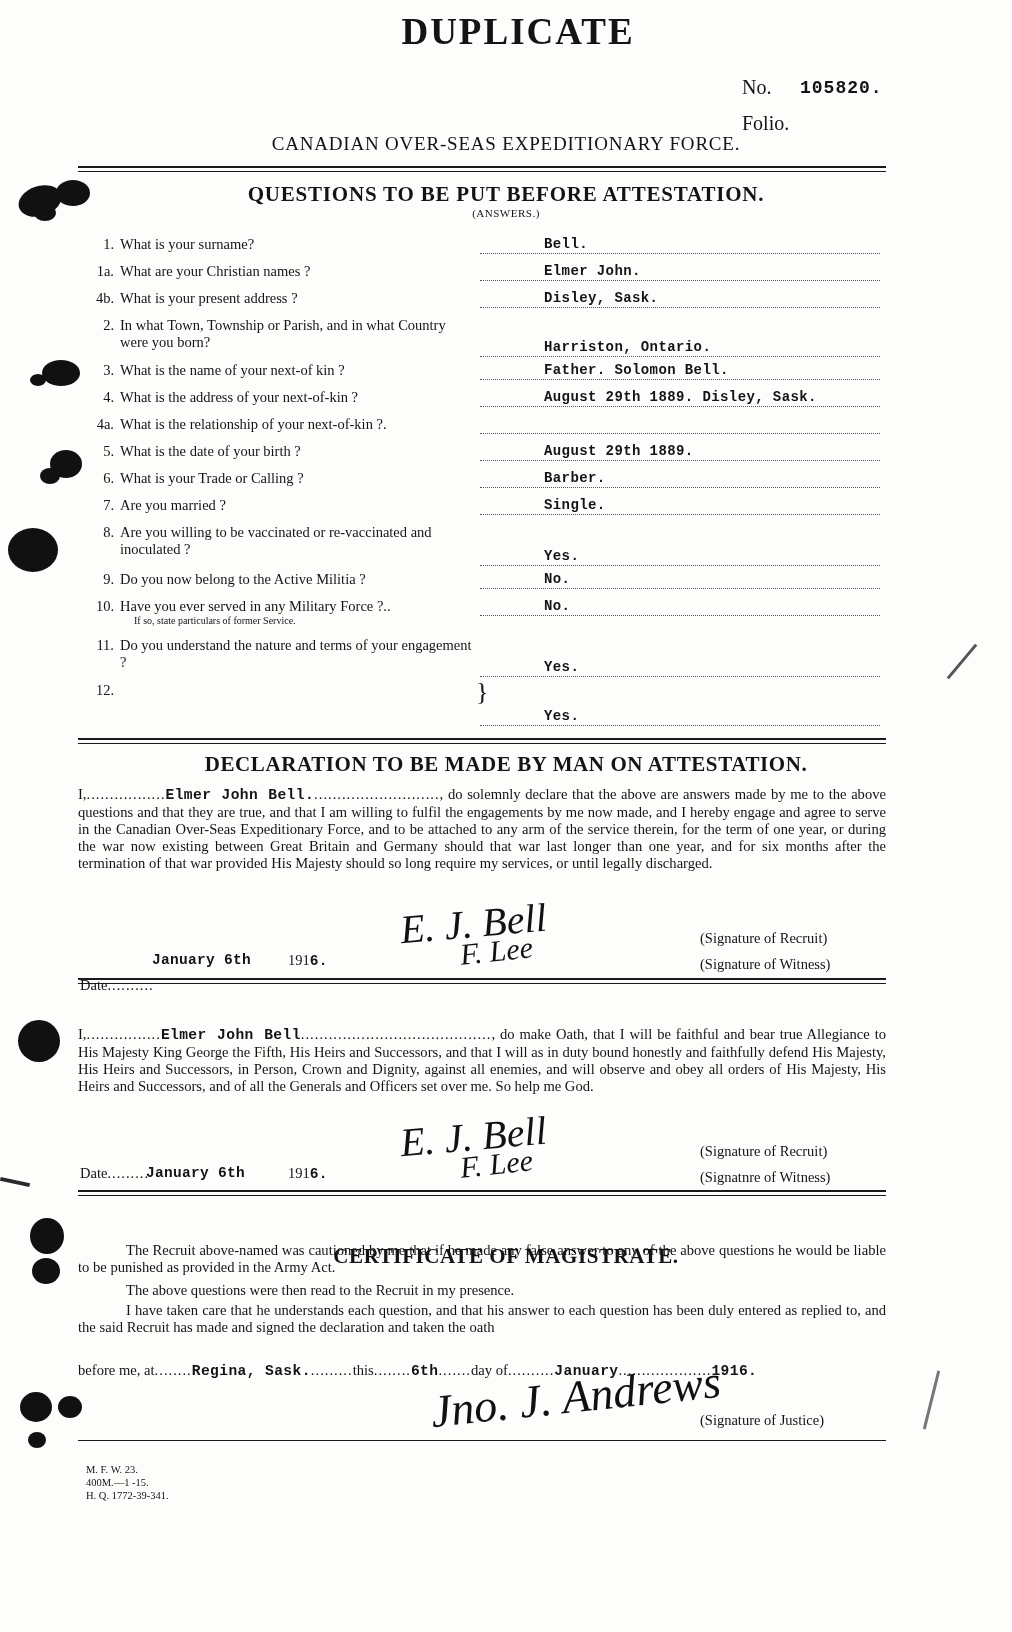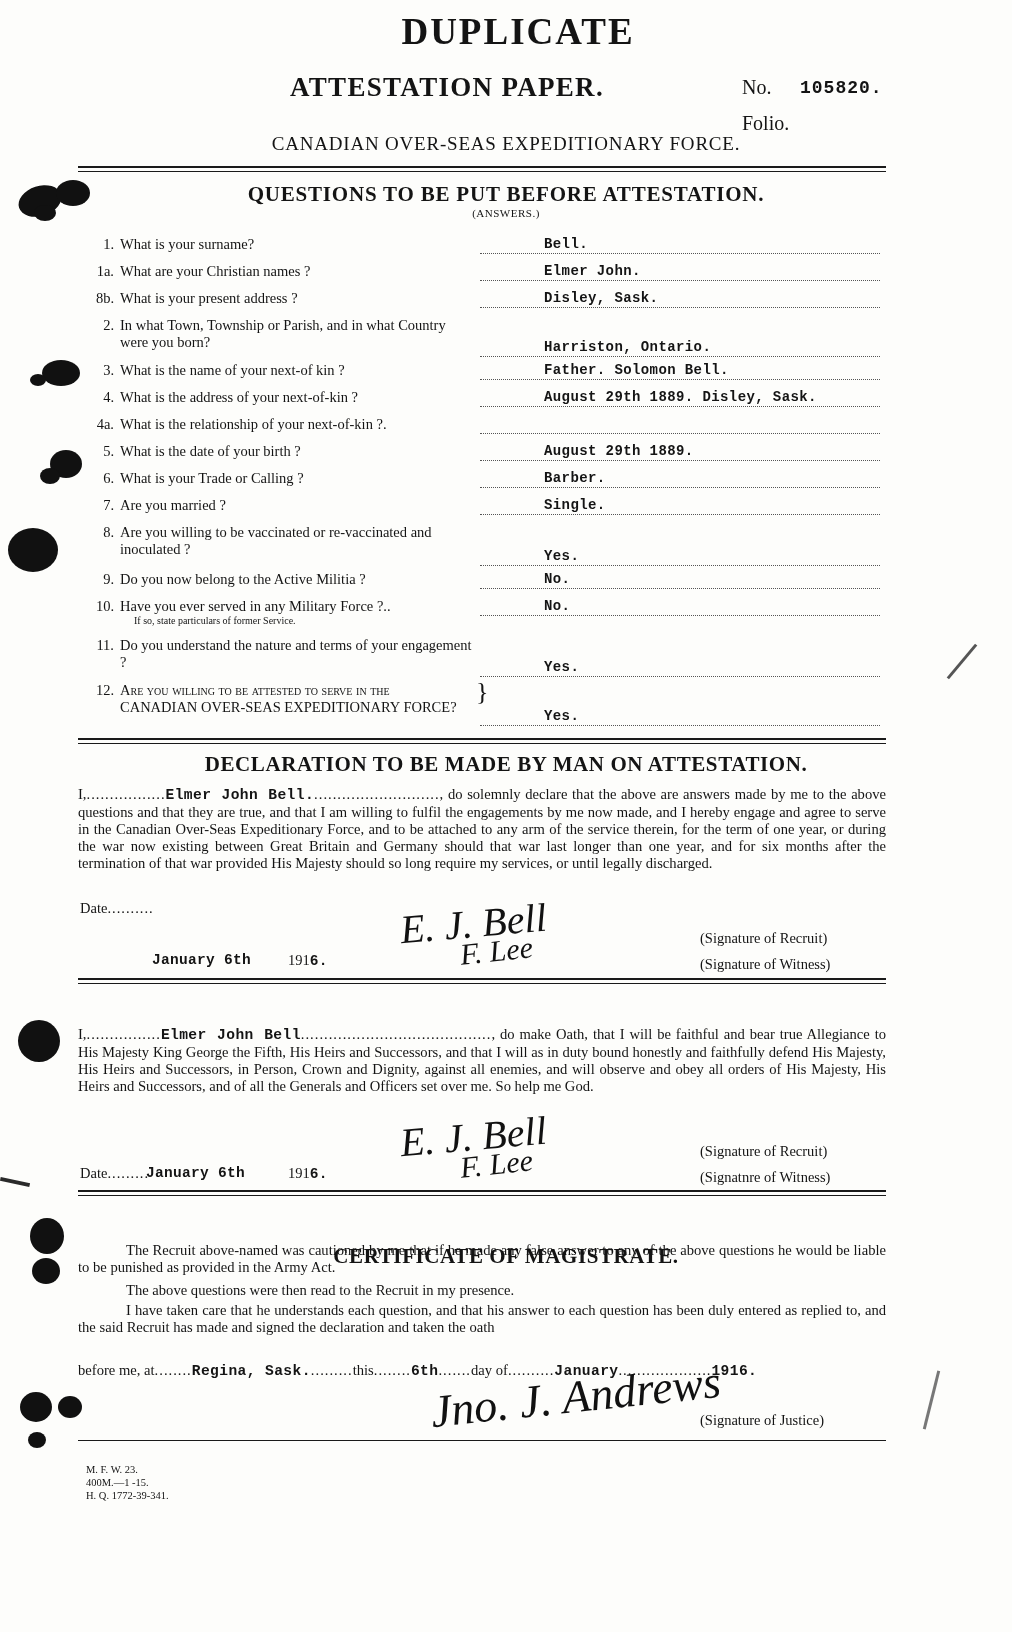--- a/index.html
+++ b/index.html
@@ -245,21 +245,20 @@
   <div class="blot" style="left:30px; top:1218px; width:34px; height:36px;"></div>
   <div class="blot" style="left:32px; top:1258px; width:28px; height:26px;"></div>
   <div class="blot" style="left:20px; top:1392px; width:32px; height:30px;"></div>
   <div class="blot" style="left:58px; top:1396px; width:24px; height:22px;"></div>
   <div class="blot" style="left:28px; top:1432px; width:18px; height:16px;"></div>
   <div class="edge-mark" style="left:0px; top:1180px; width:30px; height:4px; transform:rotate(12deg); background:#2a2a2a;"></div>
   <div class="edge-mark" style="left:940px; top:660px; width:44px; height:3px; transform:rotate(-50deg); background:#555;"></div>
   <div class="edge-mark" style="left:930px; top:1370px; width:3px; height:60px; transform:rotate(14deg); background:#777;"></div>
 
   <div class="duplicate">DUPLICATE</div>
-  <div class="att-title">ATTESTATION PAPER.</div>
   <div class="no-label">No.</div>
   <div class="no-value">105820.</div>
   <div class="folio-label">Folio.</div>
   <div class="subtitle">CANADIAN OVER-SEAS EXPEDITIONARY FORCE.</div>
 
   <div class="rule" style="top:166px;"></div>
   <div class="rule thin" style="top:171px;"></div>
 
   <div class="q-head">QUESTIONS TO BE PUT BEFORE ATTESTATION.</div>
   <div class="answers-label">(ANSWERS.)</div>
@@ -272,21 +271,21 @@
       <div class="qans"><span class="typed">Bell.</span></div>
     </div>
 
     <div class="qrow" style="height:26px;">
       <div class="qnum">1a.</div>
       <div class="qtext">What are your Christian names ?</div>
       <div class="qans"><span class="typed">Elmer John.</span></div>
     </div>
 
     <div class="qrow" style="height:26px;">
-      <div class="qnum">8b.</div>
+      <div class="qnum">4b.</div>
       <div class="qtext">What is your present address ?</div>
       <div class="qans"><span class="typed">Disley, Sask.</span></div>
     </div>
 
     <div class="qrow" style="height:44px;">
       <div class="qnum">2.</div>
       <div class="qtext">In what Town, Township or Parish, and in what Country were you born?</div>
       <div class="qans" style="top:22px;"><span class="typed">Harriston, Ontario.</span></div>
     </div>
 
@@ -348,21 +347,20 @@
     </div>
 
     <div class="qrow" style="height:44px;">
       <div class="qnum">11.</div>
       <div class="qtext">Do you understand the nature and terms of your engagement ?</div>
       <div class="qans" style="top:22px;"><span class="typed">Yes.</span></div>
     </div>
 
     <div class="qrow" style="height:48px;">
       <div class="qnum">12.</div>
-      <div class="qtext smallcaps" style="width:345px;">Are you willing to be attested to serve in the CANADIAN OVER-SEAS EXPEDITIONARY FORCE?</div>
       <div class="brace">}</div>
       <div class="qans" style="top:4px; border-bottom:none;"></div>
       <div class="qans" style="top:26px;"><span class="typed">Yes.</span></div>
     </div>
 
   </div>
 
   <div class="rule" style="top:738px;"></div>
   <div class="rule thin" style="top:743px;"></div>
 
@@ -370,21 +368,21 @@
 
   <div class="body-par" style="top:786px;">
     <span>I,</span><span class="dotfill">.................</span><span class="fillname">Elmer John Bell.</span><span class="dotfill">...........................</span><span>, do solemnly declare that the above are answers made by me to the above questions and that they are true, and that I am willing to fulfil the engagements by me now made, and I hereby engage and agree to serve in the Canadian Over-Seas Expeditionary Force, and to be attached to any arm of the service therein, for the term of one year, or during the war now existing between Great Britain and Germany should that war last longer than one year, and for six months after the termination of that war provided His Majesty should so long require my services, or until legally discharged.</span>
   </div>
 
   <div class="scrawl" style="left:400px; top:900px; font-size:40px; transform:rotate(-5deg);">E. J. Bell</div>
   <div class="sig-line" style="left:700px; top:930px;">(Signature of Recruit)</div>
   <div class="scrawl" style="left:460px; top:934px; font-size:30px; transform:rotate(-6deg);">F. Lee</div>
   <div class="sig-line" style="left:700px; top:956px;">(Signature of Witness)</div>
 
-  <div class="date-label" style="left:80px; top:900px;"><span>Date</span><span class="dotfill">..........</span></div>
+  <div class="date-label" style="left:80px; top:977px;"><span>Date</span><span class="dotfill">..........</span></div>
   <div class="date-value" style="left:152px; top:952px;">January 6th</div>
   <div class="year-value" style="left:288px; top:952px;"><span>191</span><span class="fillname">6.</span></div>
 
   <div class="rule" style="top:978px;"></div>
   <div class="rule thin" style="top:983px;"></div>
 
 
   <div class="body-par" style="top:1026px;">
     <span>I,</span><span class="dotfill">................</span><span class="fillname">Elmer John Bell</span><span class="dotfill">.........................................</span><span>, do make Oath, that I will be faithful and bear true Allegiance to His Majesty King George the Fifth, His Heirs and Successors, and that I will as in duty bound honestly and faithfully defend His Majesty, His Heirs and Successors, in Person, Crown and Dignity, against all enemies, and will observe and obey all orders of His Majesty, His Heirs and Successors, and of all the Generals and Officers set over me.   So help me God.</span>
   </div>

